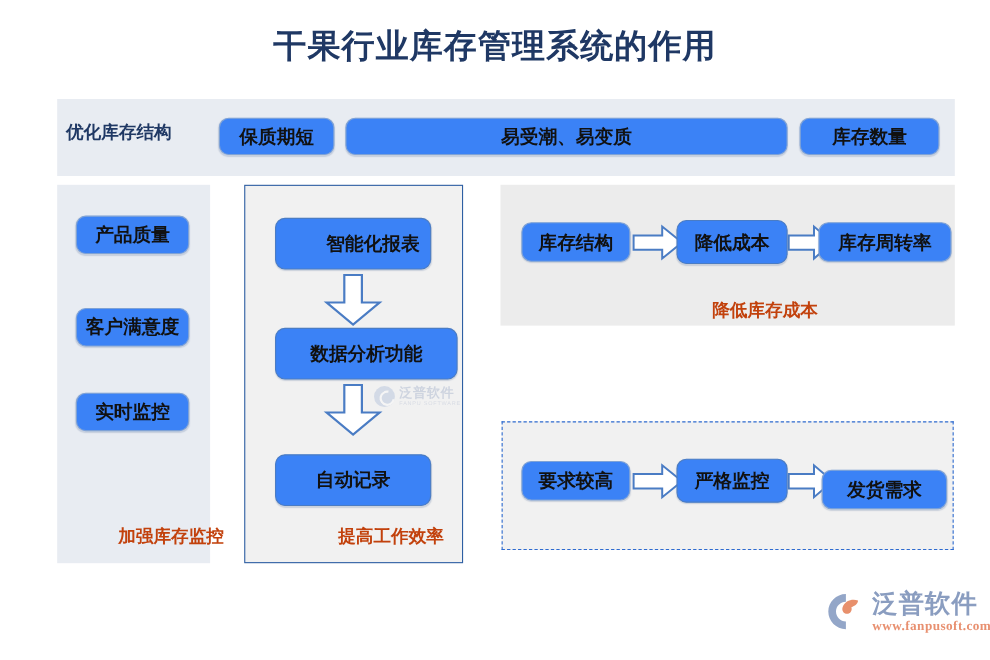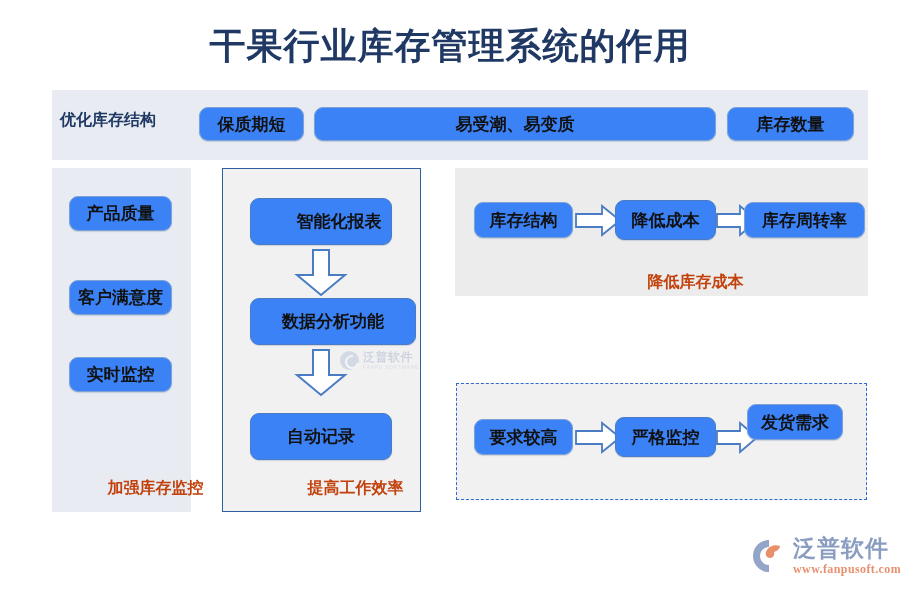--- a/index.html
+++ b/index.html
@@ -11,21 +11,21 @@
     position:relative;
   }
   #canvas{position:relative;width:900px;height:600px;}
 
   
   .title{
     position:absolute;left:0;top:22px;width:900px;
     text-align:center;
     font-family:"Liberation Serif","DejaVu Serif",serif;
     font-weight:700;
-    font-size:36px;
+    font-size:30px;
     letter-spacing:1px;
     color:#1F3864;
   }
 
   
   .panel{position:absolute;box-sizing:border-box;}
   .panel-top{
     left:52px;top:90px;width:816px;height:70px;
     background:#E8ECF2;
   }
@@ -212,21 +212,21 @@
   </div>
 
   <div class="nbox strong" style="left:615px;top:417px;width:101px;height:40px;">严格监控</div>
 
   <div class="arrow" style="left:716px;top:422px;">
     <svg width="42" height="31" viewBox="0 0 42 31">
       <path d="M1,9 L24,9 L24,1 L41,15.5 L24,30 L24,22 L1,22 Z" fill="#FFFFFF" stroke="#4A7CC4" stroke-width="1.8"></path>
     </svg>
   </div>
 
-  <div class="nbox" style="left:747px;top:404px;width:96px;height:36px;">发货需求</div>
+  <div class="nbox" style="left:747px;top:427px;width:114px;height:36px;">发货需求</div>
 
 
   <div class="brand">
     <div class="brand-mark">
       <svg width="34" height="34" viewBox="0 0 34 34">
         <path d="M17,1 C8.2,1 1,8.2 1,17 C1,25.8 8.2,33 17,33 L17,26
                  C12.0,26 8,22 8,17 C8,12 12,8 17,8 Z" fill="#93A6C8"></path>
         <path d="M28,7 C23,5 16,7 14,13 C13,16 15,19 18,19 C21,19 23,16 22,13
                  C25,12 28,10 28,7 Z" fill="#E8906C"></path>
       </svg>

